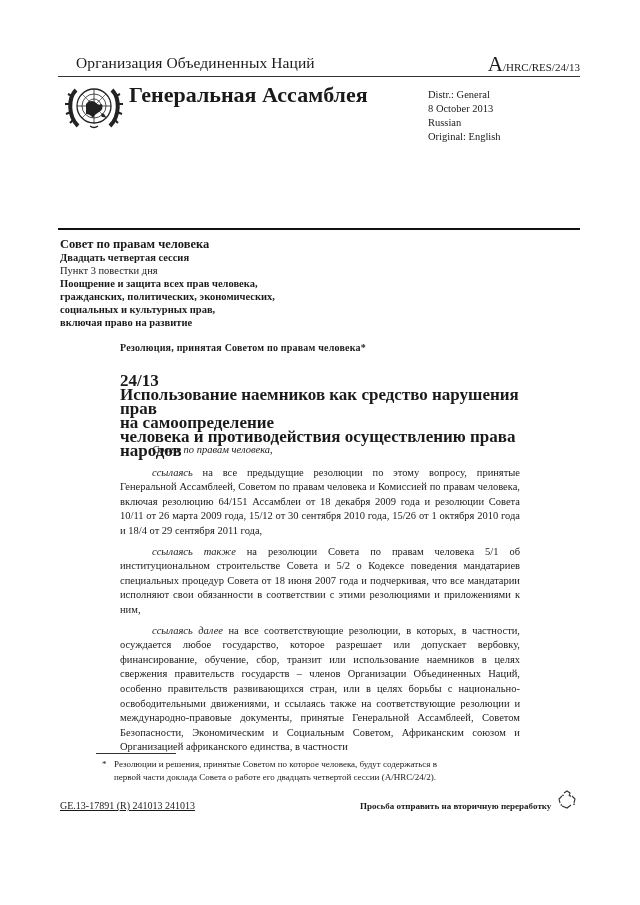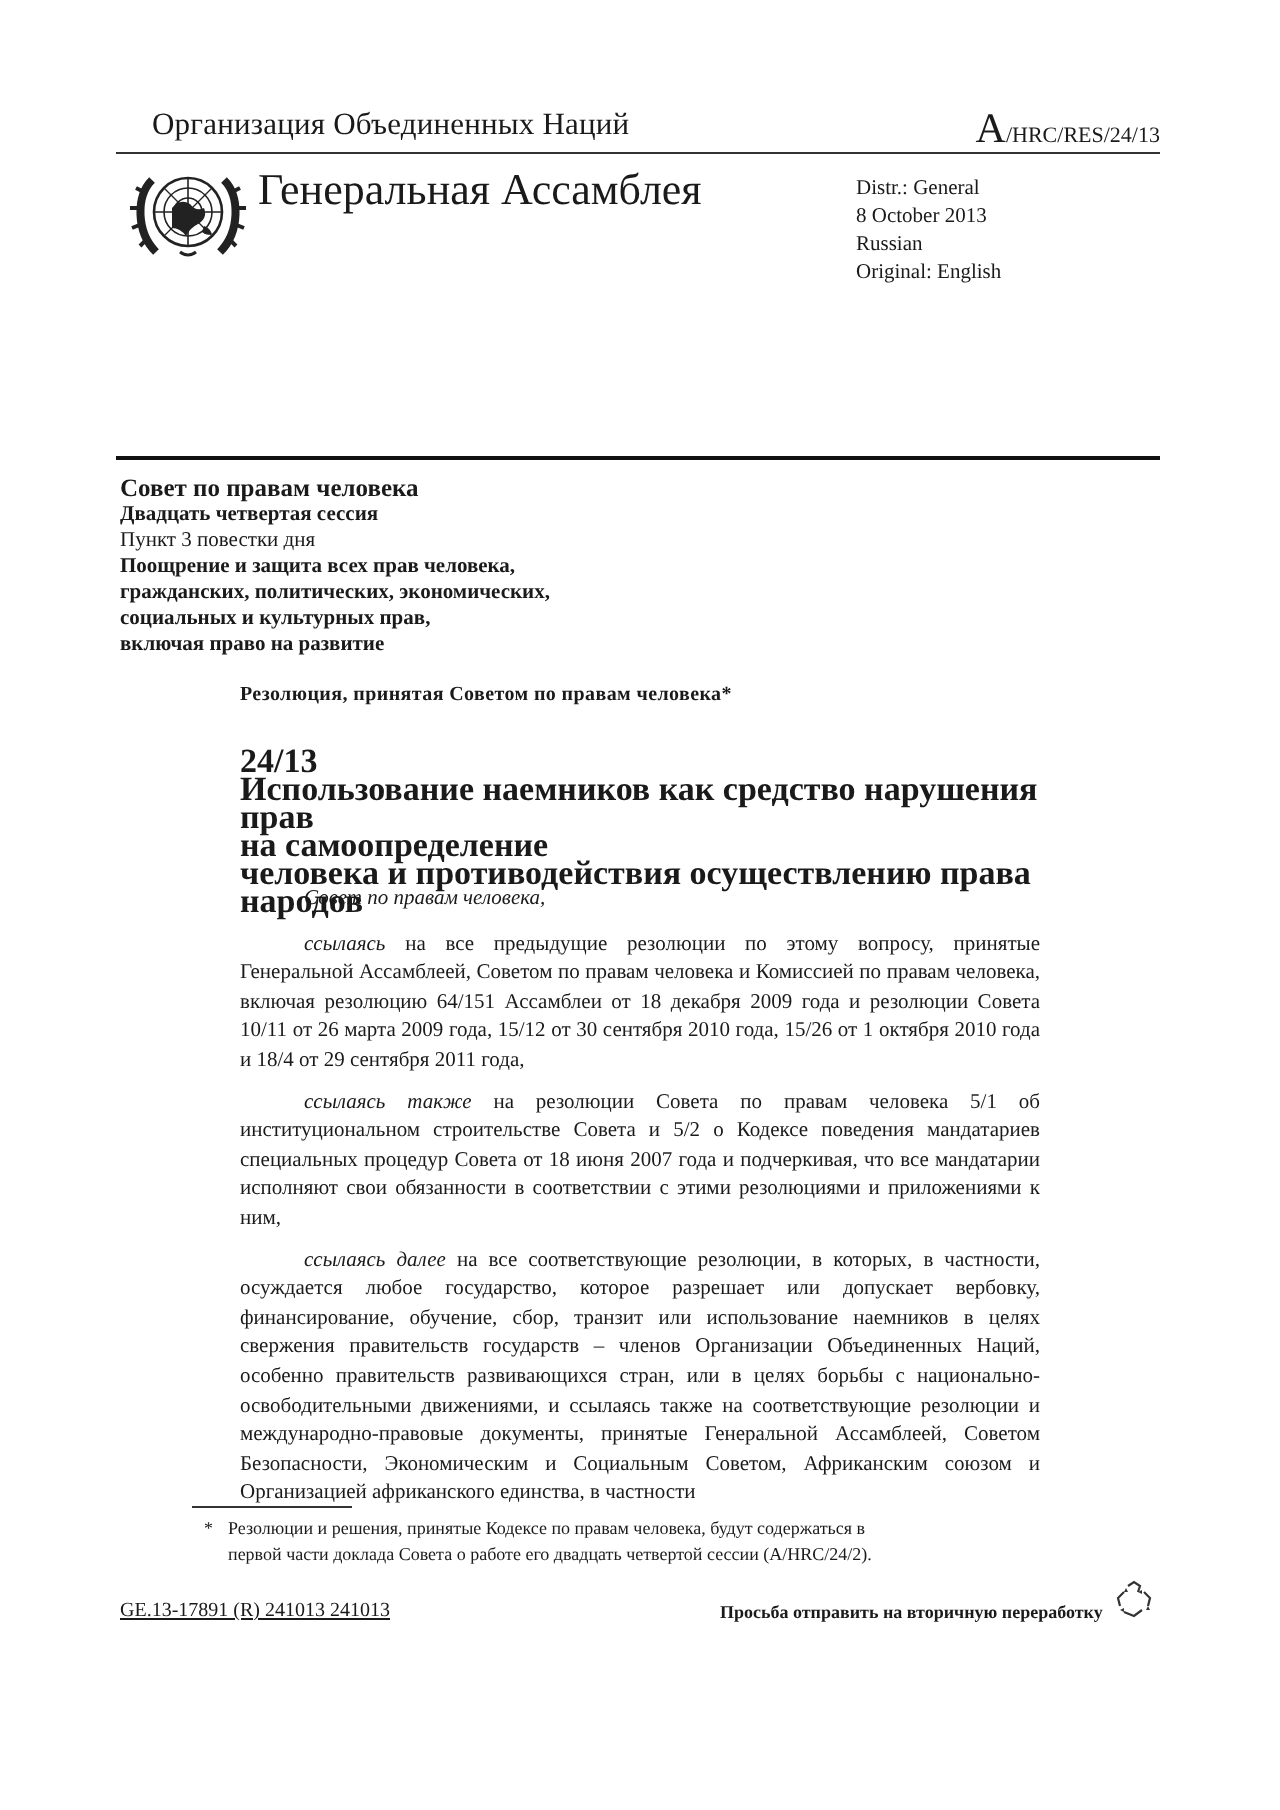--- a/index.html
+++ b/index.html
@@ -4,21 +4,21 @@
 <style>
   html, body { margin: 0; padding: 0; background: #ffffff; }
   body { width: 640px; height: 905px; position: relative; overflow: hidden;
          font-family: "Liberation Serif", "DejaVu Serif", serif; color: #1a1a1a; }
   .abs { position: absolute; }
   .org-name { left: 76px; top: 54px; font-size: 15.5px; letter-spacing: 0.1px; }
   .symbol { right: 60px; top: 52px; font-size: 11px; white-space: nowrap; }
   .symbol .big { font-size: 21px; }
   .rule-thin { left: 58px; top: 76px; width: 522px; height: 0; border-top: 1.5px solid #333; }
   .emblem { left: 64px; top: 82px; width: 60px; height: 50px; }
-  .organ { left: 129px; top: 82px; font-size: 22px; font-weight: normal; }
+  .organ { left: 129px; top: 82px; font-size: 22px; font-weight: bold; }
   .distr { left: 428px; top: 88px; font-size: 10.5px; line-height: 14px; }
   .rule-thick { left: 58px; top: 228px; width: 522px; height: 0; border-top: 2.5px solid #111; }
   .council { left: 60px; top: 237px; font-size: 12.5px; line-height: 14px; font-weight: bold; }
   .council .small { font-size: 10.5px; line-height: 13px; }
   .council .normal { font-weight: normal; }
   .council .line { display: block; }
   .res-adopted { left: 120px; top: 342px; font-size: 10px; font-weight: bold; letter-spacing: 0.2px; }
   .res-title { left: 120px; top: 374px; width: 420px; font-size: 17px; font-weight: bold; line-height: 14px; }
   .res-title .line { display: block; }
   .body-text { left: 120px; top: 443px; width: 400px; font-size: 10.5px; line-height: 14.6px; text-align: justify; }
@@ -92,21 +92,21 @@
 <div class="abs body-text">
   <p class="opening"><i>Совет по правам человека,</i></p>
   <p><i>ссылаясь</i><span> на все предыдущие резолюции по этому вопросу, принятые Генеральной Ассамблеей, Советом по правам человека и Комиссией по правам человека, включая резолюцию 64/151 Ассамблеи от 18 декабря 2009 года и резолюции Совета 10/11 от 26 марта 2009 года, 15/12 от 30 сентября 2010 года, 15/26 от 1 октября 2010 года и 18/4 от 29 сентября 2011 года,</span></p>
   <p><i>ссылаясь также</i><span> на резолюции Совета по правам человека 5/1 об институциональном строительстве Совета и 5/2 о Кодексе поведения мандатариев специальных процедур Совета от 18 июня 2007 года и подчеркивая, что все мандатарии исполняют свои обязанности в соответствии с этими резолюциями и приложениями к ним,</span></p>
   <p><i>ссылаясь далее</i><span> на все соответствующие резолюции, в которых, в частности, осуждается любое государство, которое разрешает или допускает вербовку, финансирование, обучение, сбор, транзит или использование наемников в целях свержения правительств государств – членов Организации Объединенных Наций, особенно правительств развивающихся стран, или в целях борьбы с национально-освободительными движениями, и ссылаясь также на соответствующие резолюции и международно-правовые документы, принятые Генеральной Ассамблеей, Советом Безопасности, Экономическим и Социальным Советом, Африканским союзом и Организацией африканского единства, в частности</span></p>
 </div>
 
 <div class="abs fn-rule"></div>
 <div class="abs footnote">
   <span class="mark">*</span>
-  <span class="fn-line">Резолюции и решения, принятые Кодексе по правам человека, будут содержаться в</span>
+  <span class="fn-line">Резолюции и решения, принятые Советом по которое человека, будут содержаться в</span>
   <span class="fn-line">первой части доклада Совета о работе его двадцать четвертой сессии (A/HRC/24/2).</span>
 </div>
 
 <div class="abs job">GE.13-17891  (R)  241013   241013</div>
 <div class="abs recycle-text">Просьба отправить на вторичную переработку</div>
 <div class="abs recycle-icon">
   <svg width="22" height="20" viewBox="0 0 22 20">
     <path d="M8 3 L11 1 L14 3 L13 6 M16 6 L19 9 L18 13 M15 15 L11 18 L6 16 M4 13 L3 9 L6 6" fill="none" stroke="#333" stroke-width="1.1"></path>
     <path d="M13 6 l2 -1 l0 2 z M18 13 l1 2 l-2 0 z M6 16 l-2 -1 l2 -1 z M6 6 l1 -2 l1 2 z" fill="#333"></path>
   </svg>

